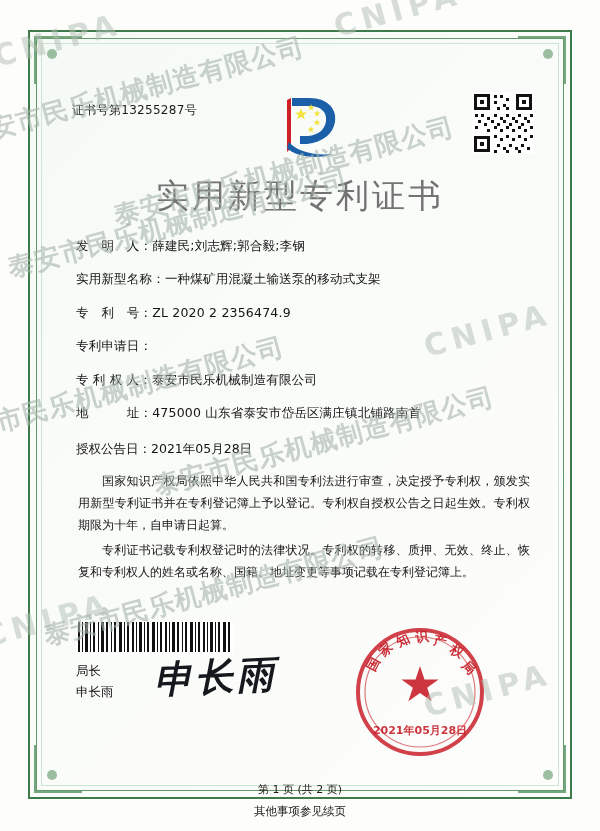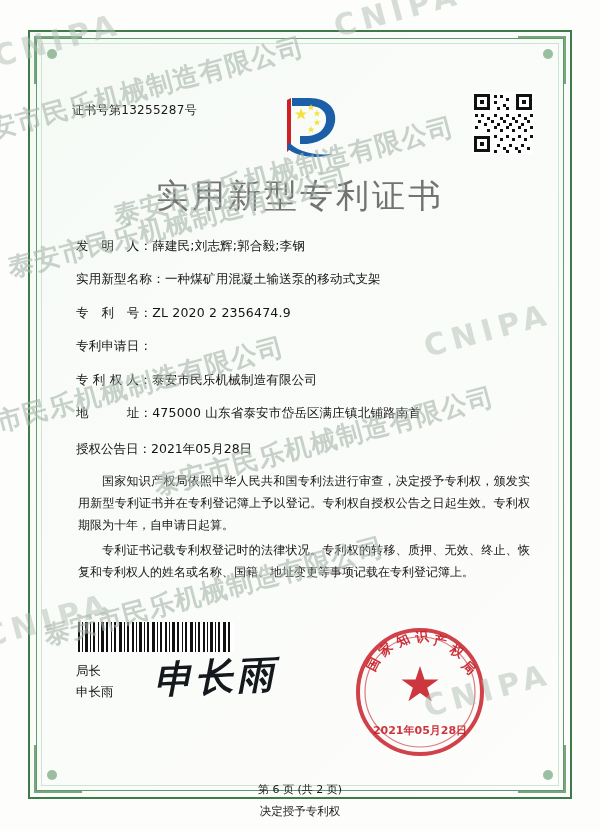--- a/index.html
+++ b/index.html
@@ -487,24 +487,24 @@
           <text x="45" y="21" transform="rotate(-26 45 21)">知</text>
           <text x="62" y="16" transform="rotate(-8 62 16)">识</text>
           <text x="79" y="18" transform="rotate(10 79 18)">产</text>
           <text x="95" y="26" transform="rotate(28 95 26)">权</text>
           <text x="107" y="40" transform="rotate(46 107 40)">局</text>
         </g>
         <text x="66" y="108" text-anchor="middle" fill="#c8202a" opacity="0.9" font-family="DejaVu Sans, sans-serif" font-size="11" font-weight="bold">2021年05月28日</text>
       </svg>
     </div>
 
-    <div class="page-no">第 6 页 (共 2 页)</div>
+    <div class="page-no">第 1 页 (共 2 页)</div>
   </div>
 
-  <div class="footer-note">决定授予专利权</div>
+  <div class="footer-note">其他事项参见续页</div>
 
   <div class="wm-layer">
     <div class="wm wm-cnipa" style="left:-10px; top:40px; transform: rotate(-15deg);">CNIPA</div>
     <div class="wm wm-cnipa" style="left:330px; top:10px; transform: rotate(-15deg);">CNIPA</div>
     <div class="wm wm-cnipa" style="left:-20px; top:620px; transform: rotate(-15deg);">CNIPA</div>
     <div class="wm wm-cnipa" style="left:420px; top:690px; transform: rotate(-15deg);">CNIPA</div>
     <div class="wm wm-cnipa" style="left:420px; top:330px; transform: rotate(-15deg);">CNIPA</div>
 
     <div class="wm wm-company" style="left:4px; top:252px; transform: rotate(-15deg);">泰安市民乐机械制造有限公司</div>
     <div class="wm wm-company" style="left:110px; top:200px; transform: rotate(-15deg);">泰安市民乐机械制造有限公司</div>

